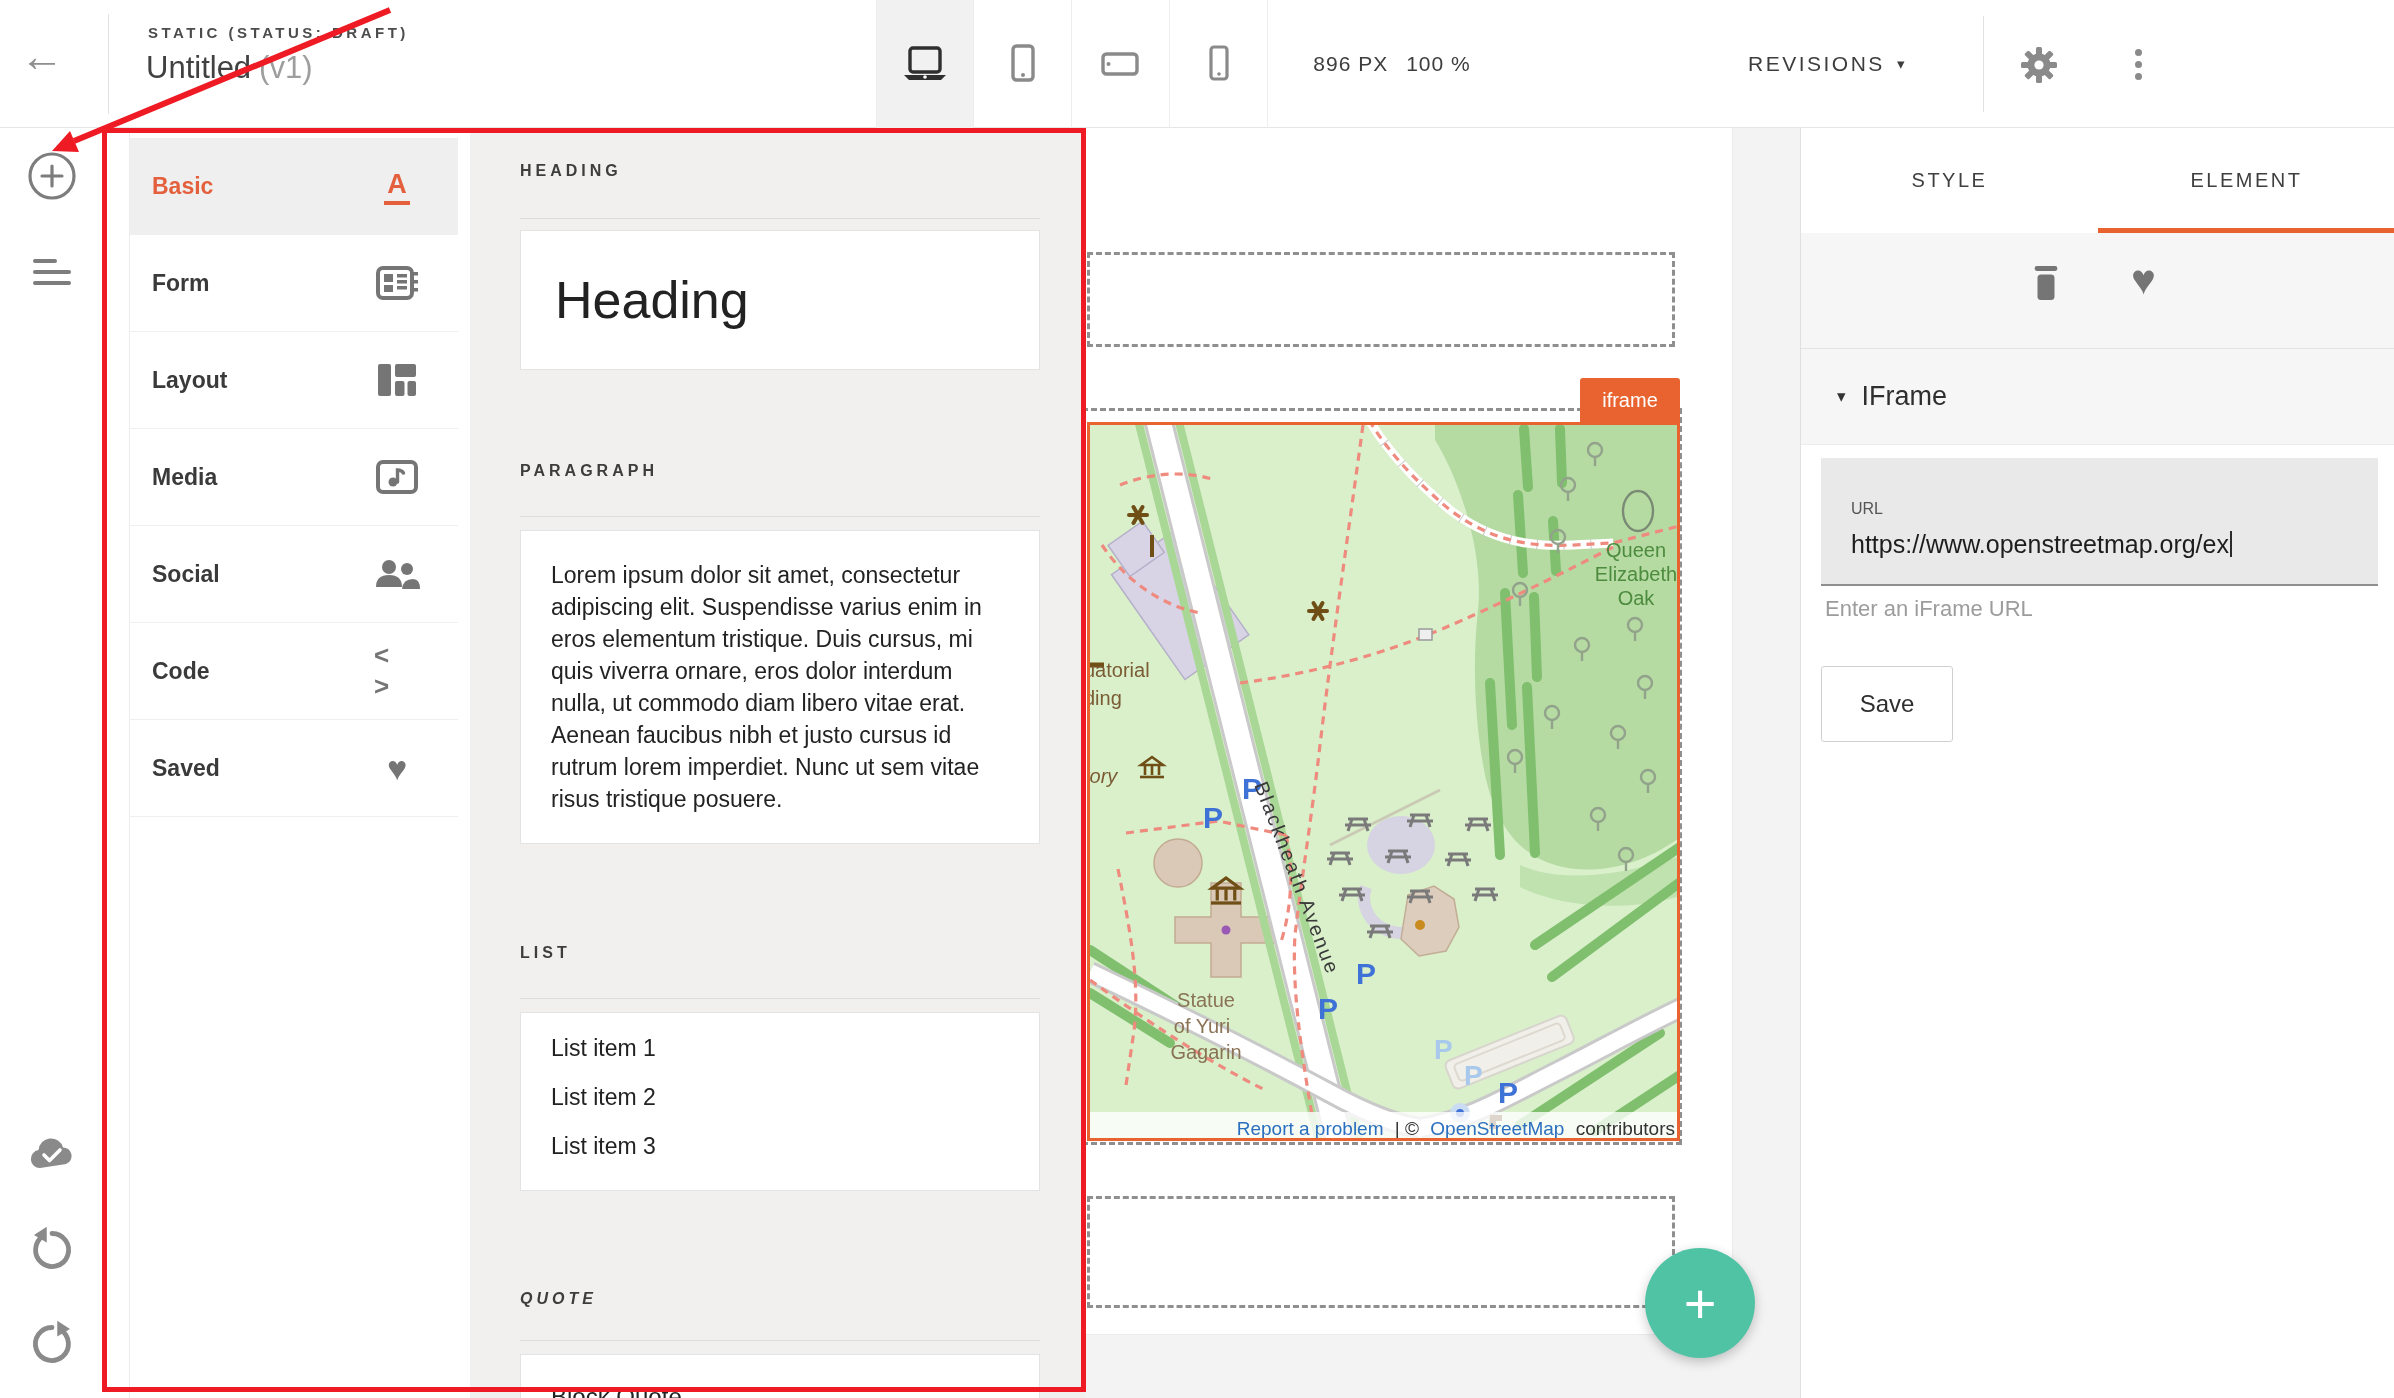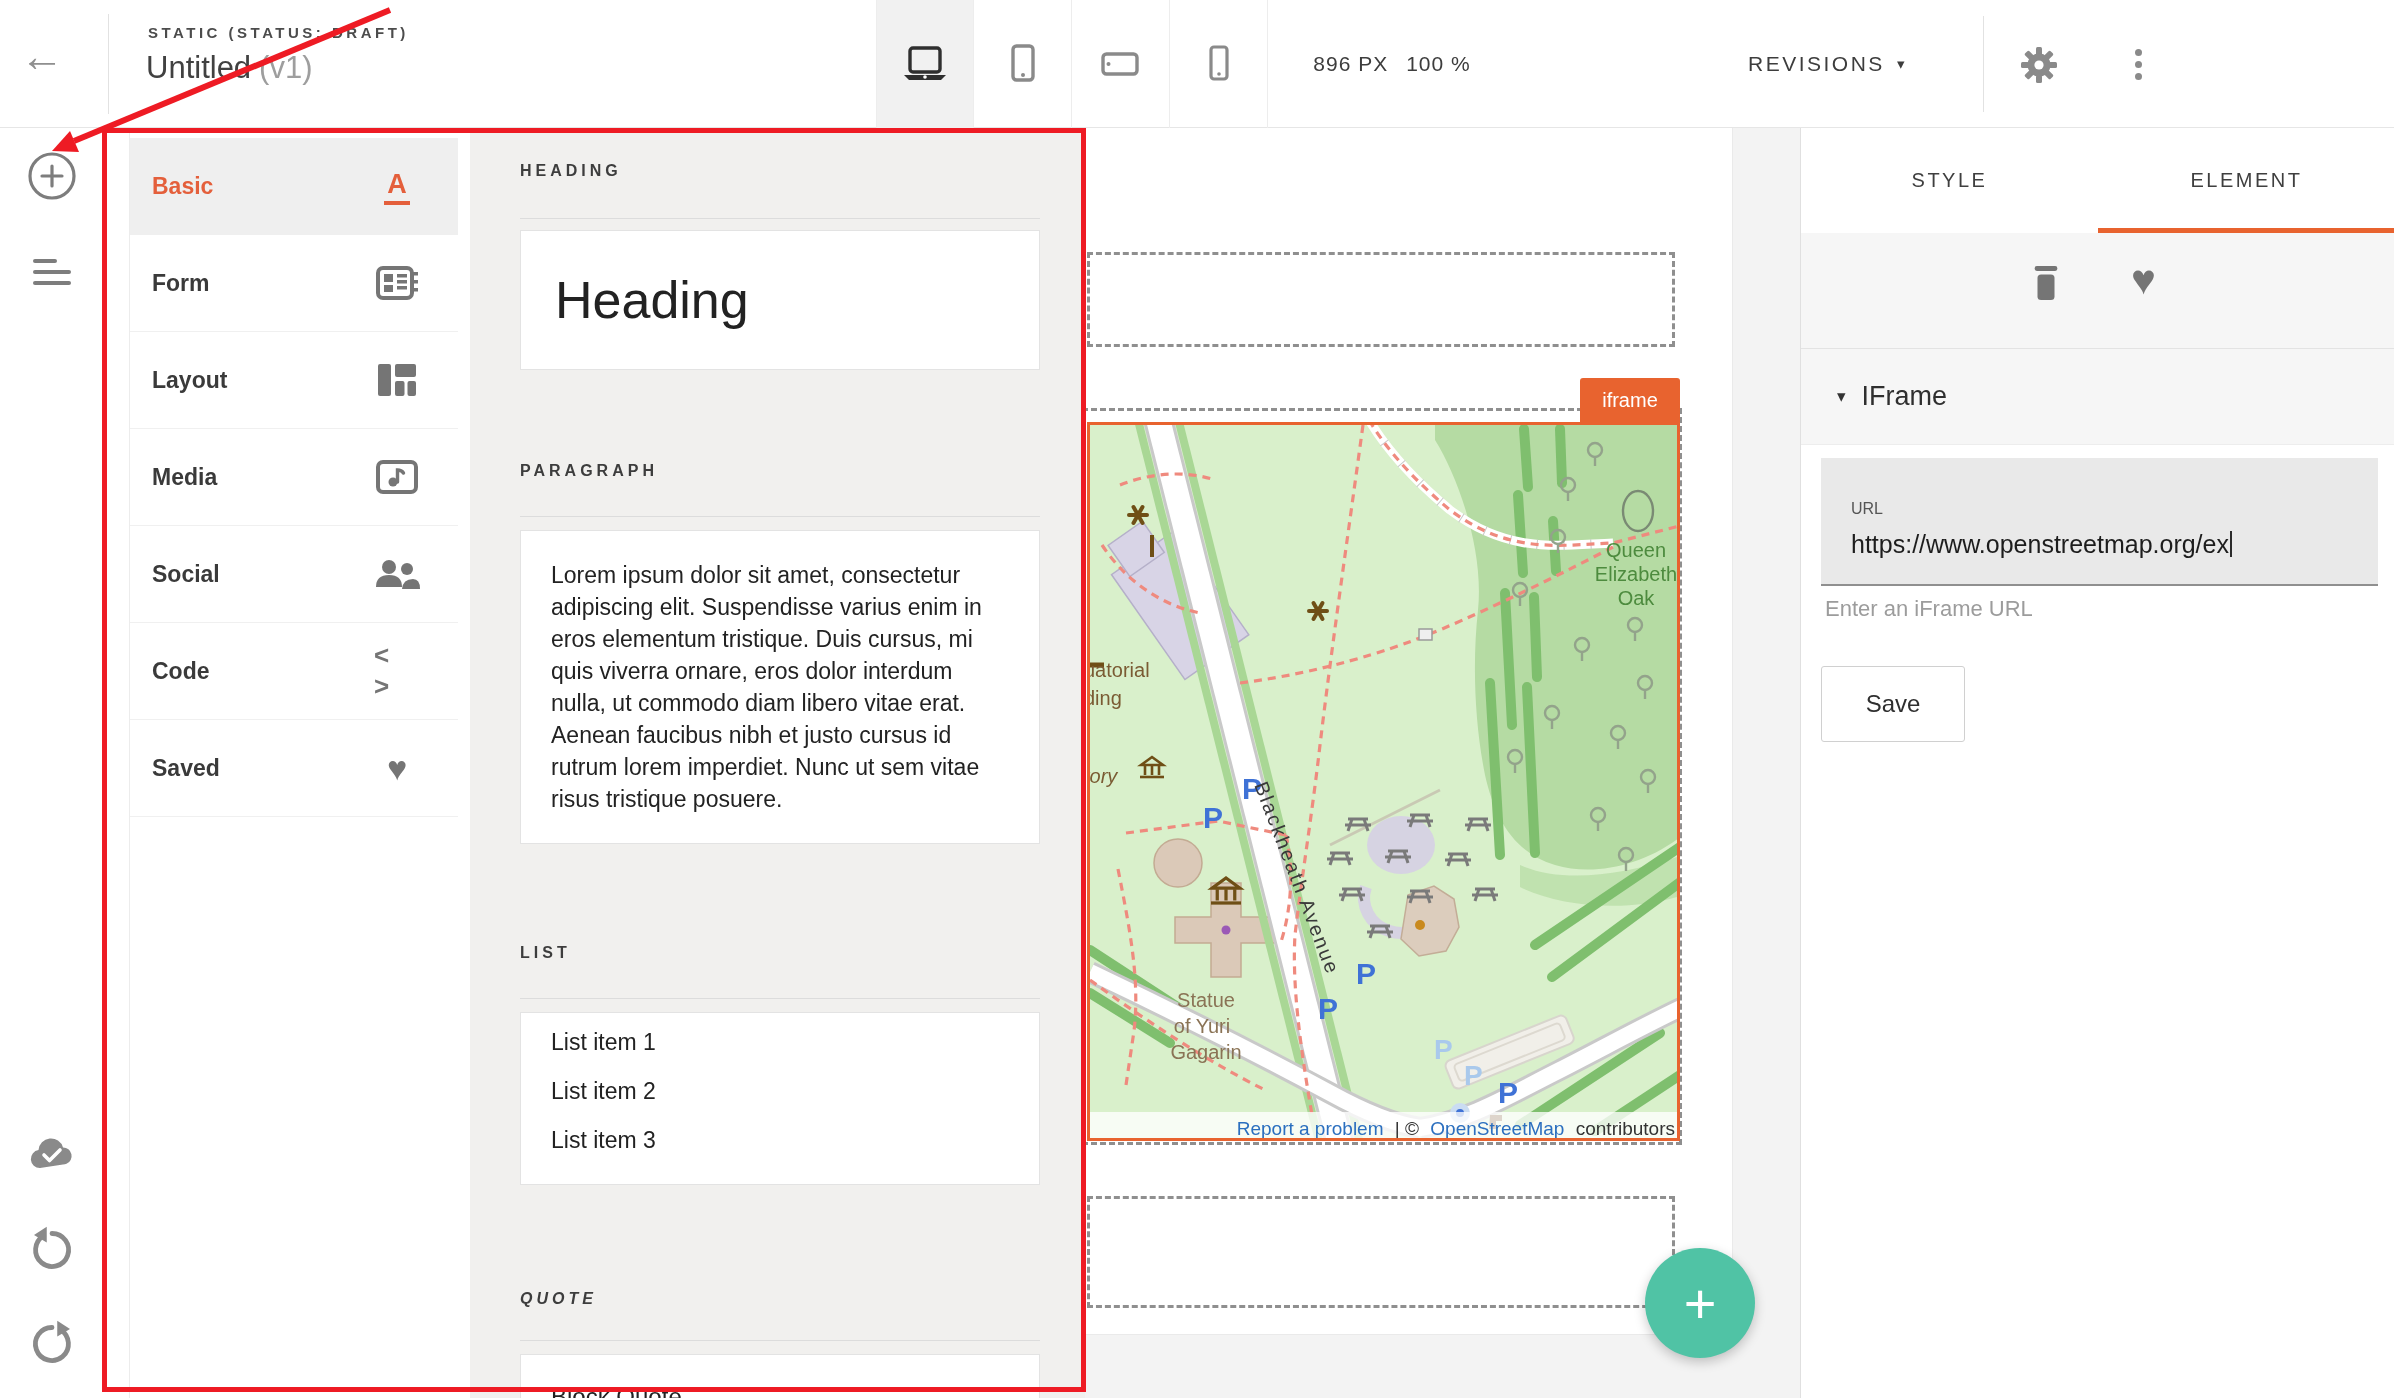--- a/index.html
+++ b/index.html
@@ -41,21 +41,21 @@
   .code-ic{font-size:26px;font-weight:700;letter-spacing:6px;color:#757575;}
   .heart-ic{font-size:34px;color:#757575;line-height:1;}
 
   
   #elements{left:470px;top:128px;width:615px;height:1270px;background:#f1f0ee;overflow:hidden;z-index:2;}
   .sec-label{left:50px;font-size:16px;font-weight:700;letter-spacing:4px;color:#3d3d3d;}
   .sec-div{left:50px;width:520px;border-top:1px solid #dcdcdc;}
   .card{left:50px;width:520px;background:#fff;border:1px solid #e3e3e3;}
   #card-heading{top:102px;height:140px;display:flex;align-items:center;padding-left:34px;font-size:52px;color:#222;}
   #card-para{top:402px;padding:28px 30px;font-size:23px;line-height:32px;color:#222;}
-  #card-list{top:884px;padding:16px 30px 30px;font-size:23px;color:#222;}
+  #card-list{top:884px;padding:22px 30px 30px;font-size:23px;color:#222;}
   #card-list div{margin-bottom:22px;}
   #card-quote{top:1226px;height:170px;padding:28px 30px;font-size:24px;color:#222;}
 
   
   #canvas-area{left:1085px;top:128px;width:715px;height:1270px;background:#f3f3f3;z-index:1;}
   #canvas-white{left:0;top:0;width:648px;height:1207px;background:#fff;border-right:1px solid #eaeaea;border-bottom:1px solid #eaeaea;}
   .dashed-box{border:3px dashed #8f8f8f;background:#fff;}
   #ph-top{left:2px;top:124px;width:588px;height:95px;}
   #iframe-outer{left:-3px;top:280px;width:600px;height:737px;border:3px dashed #8f8f8f;}
   #iframe-tab{left:495px;top:250px;width:100px;height:44px;display:flex;align-items:center;justify-content:center;
@@ -75,21 +75,21 @@
   #heart-btn{left:330px;top:26px;font-size:42px;color:#757575;cursor:pointer;line-height:1;}
   #insp-elem-head{left:0;top:221px;width:594px;height:96px;background:#f6f6f6;border-bottom:1px solid #ededed;
       display:flex;align-items:center;padding-left:36px;gap:16px;cursor:pointer;}
   #insp-elem-head .caret{font-size:17px;color:#333;}
   #insp-elem-head .ttl{font-size:27px;color:#2f2f2f;}
   #url-box{left:20px;top:330px;width:557px;height:128px;background:#e9e9e9;border-bottom:2px solid #8f8f8f;padding:18px 0 0 30px;}
   #url-box .flabel{font-size:16px;color:#555;margin-top:24px;}
   #url-box .fvalue{font-size:25px;color:#1d1d1d;margin-top:12px;white-space:nowrap;overflow:hidden;}
   #url-box .cursor{display:inline-block;width:2px;height:26px;background:#2b2b2b;vertical-align:-4px;margin-left:1px;}
   #url-helper{left:24px;top:468px;font-size:22px;color:#9c9c9c;}
-  #save-btn{left:20px;top:538px;width:144px;height:76px;background:#fff;border:1px solid #d0d0d0;border-radius:3px;
+  #save-btn{left:20px;top:538px;width:132px;height:76px;background:#fff;border:1px solid #d0d0d0;border-radius:3px;
       display:flex;align-items:center;justify-content:center;font-size:24px;color:#2f2f2f;cursor:pointer;}
 
   
   #anno-rect{left:102px;top:128px;width:984px;height:1264px;border:5px solid #ee1b24;z-index:60;pointer-events:none;}
   #anno-arrow{left:0;top:0;z-index:61;pointer-events:none;}
 
   svg{display:block;}
 </style>
 </head>
 <body>

